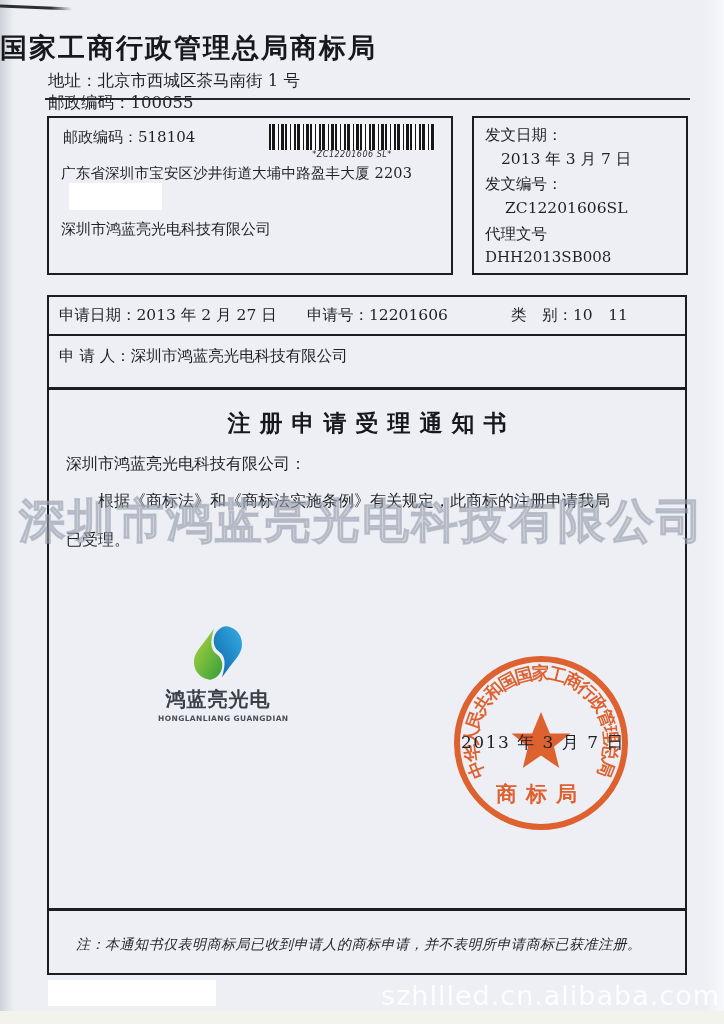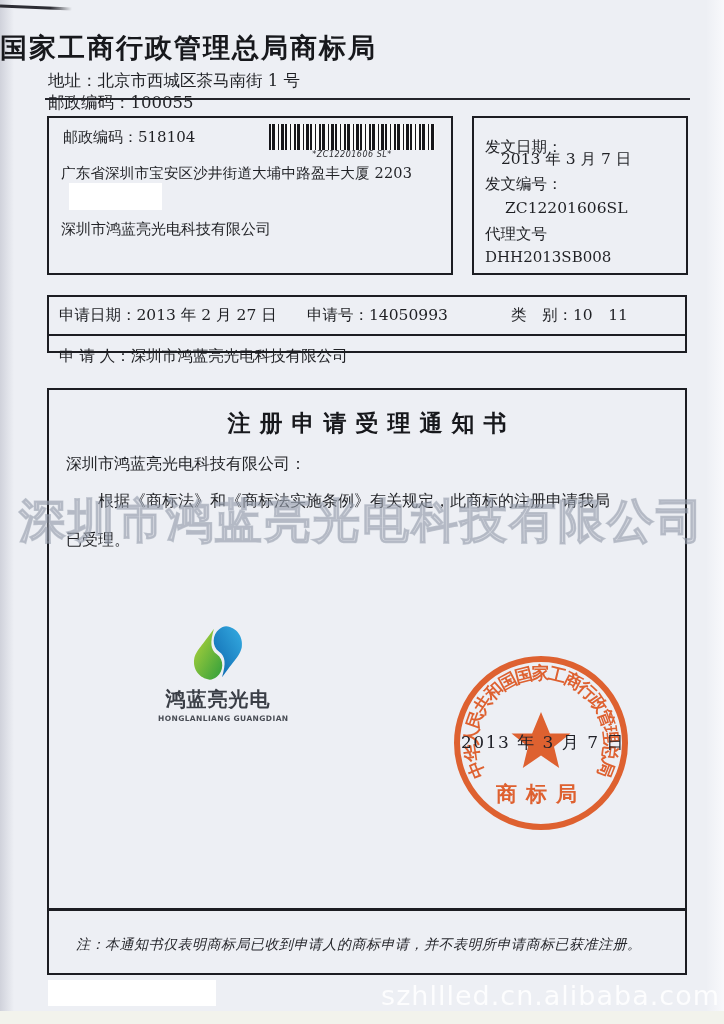--- a/index.html
+++ b/index.html
@@ -39,26 +39,26 @@
       #16161a 0 2px, #fafafa 2px 3px, #16161a 3px 6px, #fafafa 6px 9px,
       #16161a 9px 10px, #fafafa 10px 12px, #16161a 12px 15px, #fafafa 15px 16px,
       #16161a 16px 18px, #fafafa 18px 21px, #16161a 21px 22px, #fafafa 22px 25px); }
   .barcode-label { font-family:"DejaVu Sans","Liberation Sans",sans-serif; font-size:8px; color:#2a2a2e; letter-spacing:.5px; }
   .rec-address { position:absolute; left:12px; top:46px; font-size:14.5px; letter-spacing:.2px; white-space:nowrap; }
   .rec-company { position:absolute; left:12px; top:102px; font-size:15px; }
 
   
   .issue-box { left:472px; top:116px; width:216px; height:159px; font-size:15.5px; }
   .issue-box .ln { position:absolute; left:11px; white-space:nowrap; }
-  .ln.l1 { top:7px;margin-top:12px; } .ln.l2 { top:31px; left:27px; }
+  .ln.l1 { top:7px; } .ln.l2 { top:31px; left:27px; }
   .ln.l3 { top:56px; } .ln.l4 { top:81px; left:31px; }
   .ln.l5 { top:106px; } .ln.l6 { top:130px; font-size:15px; }
 
   
-  .app-box { left:47px; top:295px; width:640px; height:58px; }
+  .app-box { left:47px; top:295px; width:640px; height:94px; }
   .app-row1 { position:absolute; left:0; top:0; width:100%; height:39px; border-bottom:2.5px solid #1c1d22; }
   .app-row2 { position:absolute; left:0; top:41px; width:100%; height:35px; }
   .app-box span { position:absolute; top:8px; font-size:15.5px; white-space:nowrap; }
   .f-date { left:10px; } .f-no { left:258px; } .f-class { left:462px; }
   .f-applicant { left:10px; }
 
   
   .notice-box { left:47px; top:388px; width:640px; height:587px; }
   .notice-title { position:absolute; top:18px; left:0; width:100%; text-align:center;
     font-size:23px; font-weight:bold; letter-spacing:9px; text-indent:9px; color:#17181c; }
@@ -128,21 +128,21 @@
     <div class="ln l2">2013 年 3 月 7 日</div>
     <div class="ln l3">发文编号：</div>
     <div class="ln l4">ZC12201606SL</div>
     <div class="ln l5">代理文号</div>
     <div class="ln l6">DHH2013SB008</div>
   </div>
 
   <div class="box app-box">
     <div class="app-row1">
       <span class="f-date">申请日期：2013 年 2 月 27 日</span>
-      <span class="f-no">申请号：14050993</span>
+      <span class="f-no">申请号：12201606</span>
       <span class="f-class">类　别：10　11</span>
     </div>
     <div class="app-row2">
       <span class="f-applicant">申 请 人：深圳市鸿蓝亮光电科技有限公司</span>
     </div>
   </div>
 
   <div class="box notice-box">
     <div class="notice-title">注册申请受理通知书</div>
     <div class="salutation">深圳市鸿蓝亮光电科技有限公司：</div>

